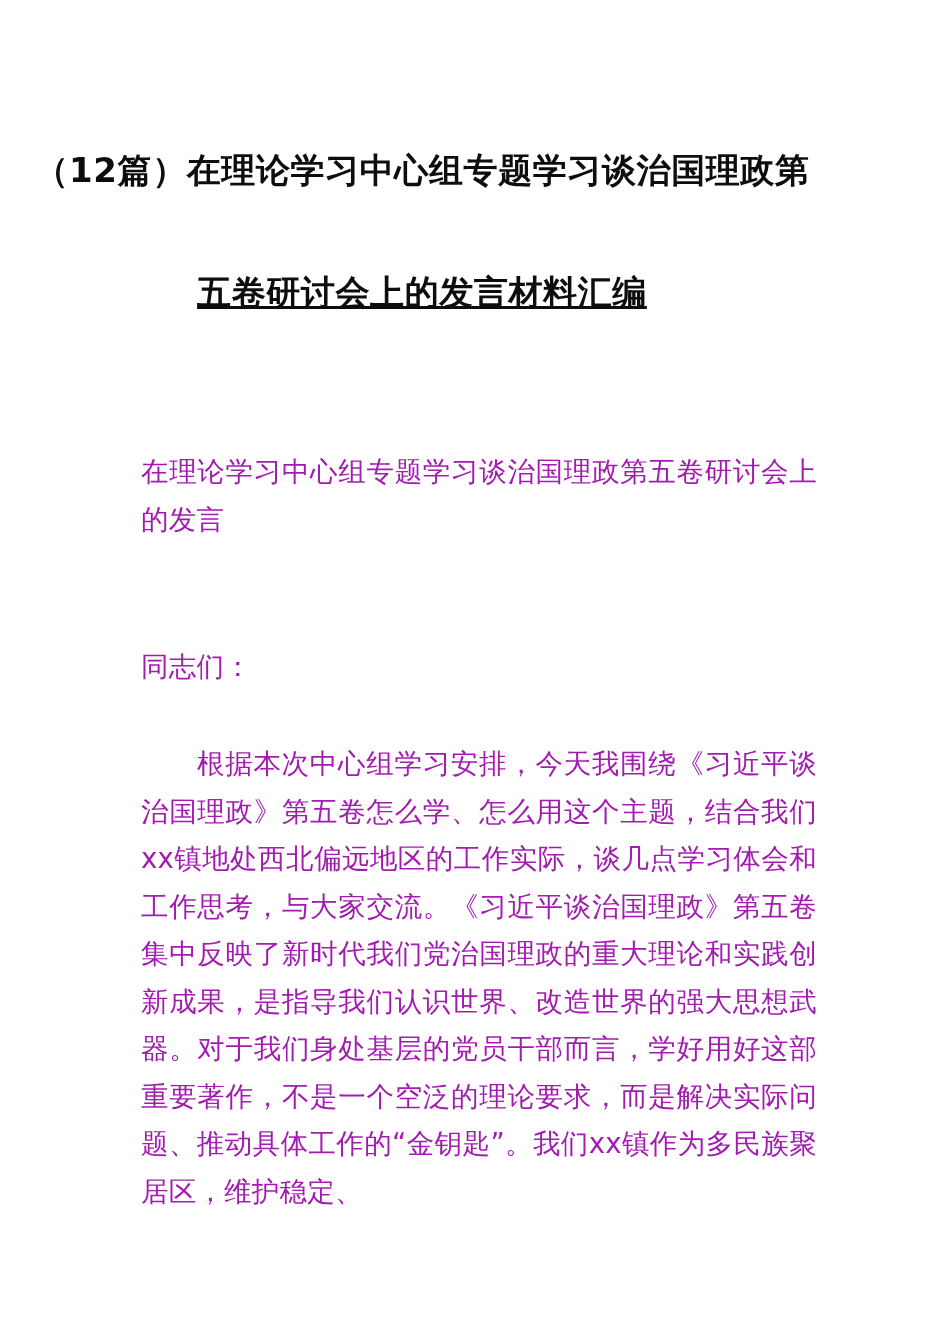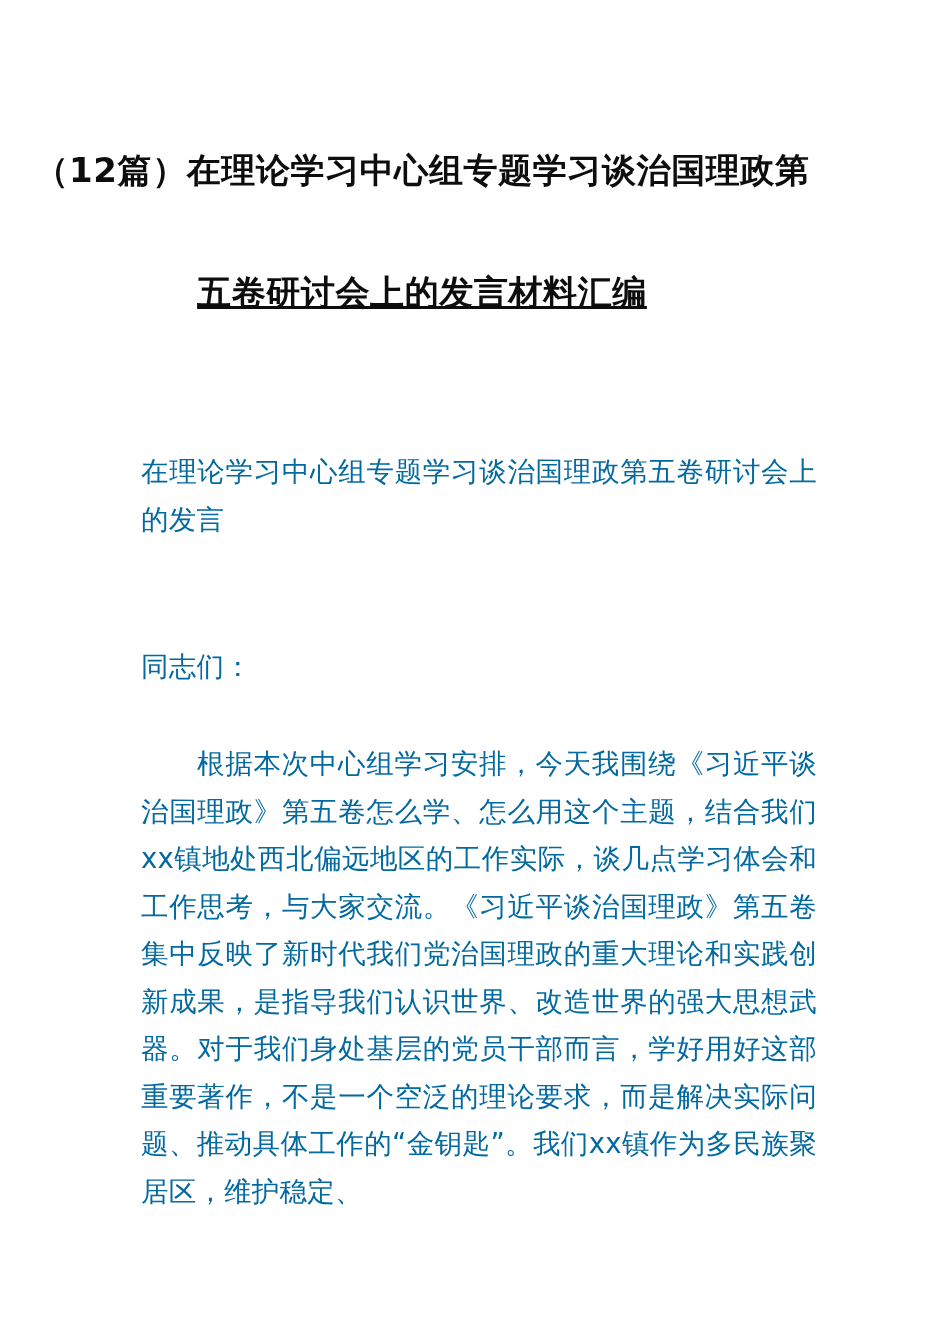--- a/index.html
+++ b/index.html
@@ -50,21 +50,21 @@
   
   .body-text {
     position: absolute;
     left: 141px;
     width: 676px;
     font-family: "DejaVu Sans", "Liberation Sans", sans-serif;
     font-weight: 400;
     font-size: 27.5px;
     line-height: 47.5px;
     letter-spacing: 0.2px;
-    color: #0369a1;
+    color: #a21caf;
     text-align: justify;
     text-justify: inter-character;
     word-break: break-all;
   }
 
   .subtitle-block { top: 448px; }
   .salutation-block { top: 643px; }
   .para-block {
     top: 740px;
     text-indent: 56px;

